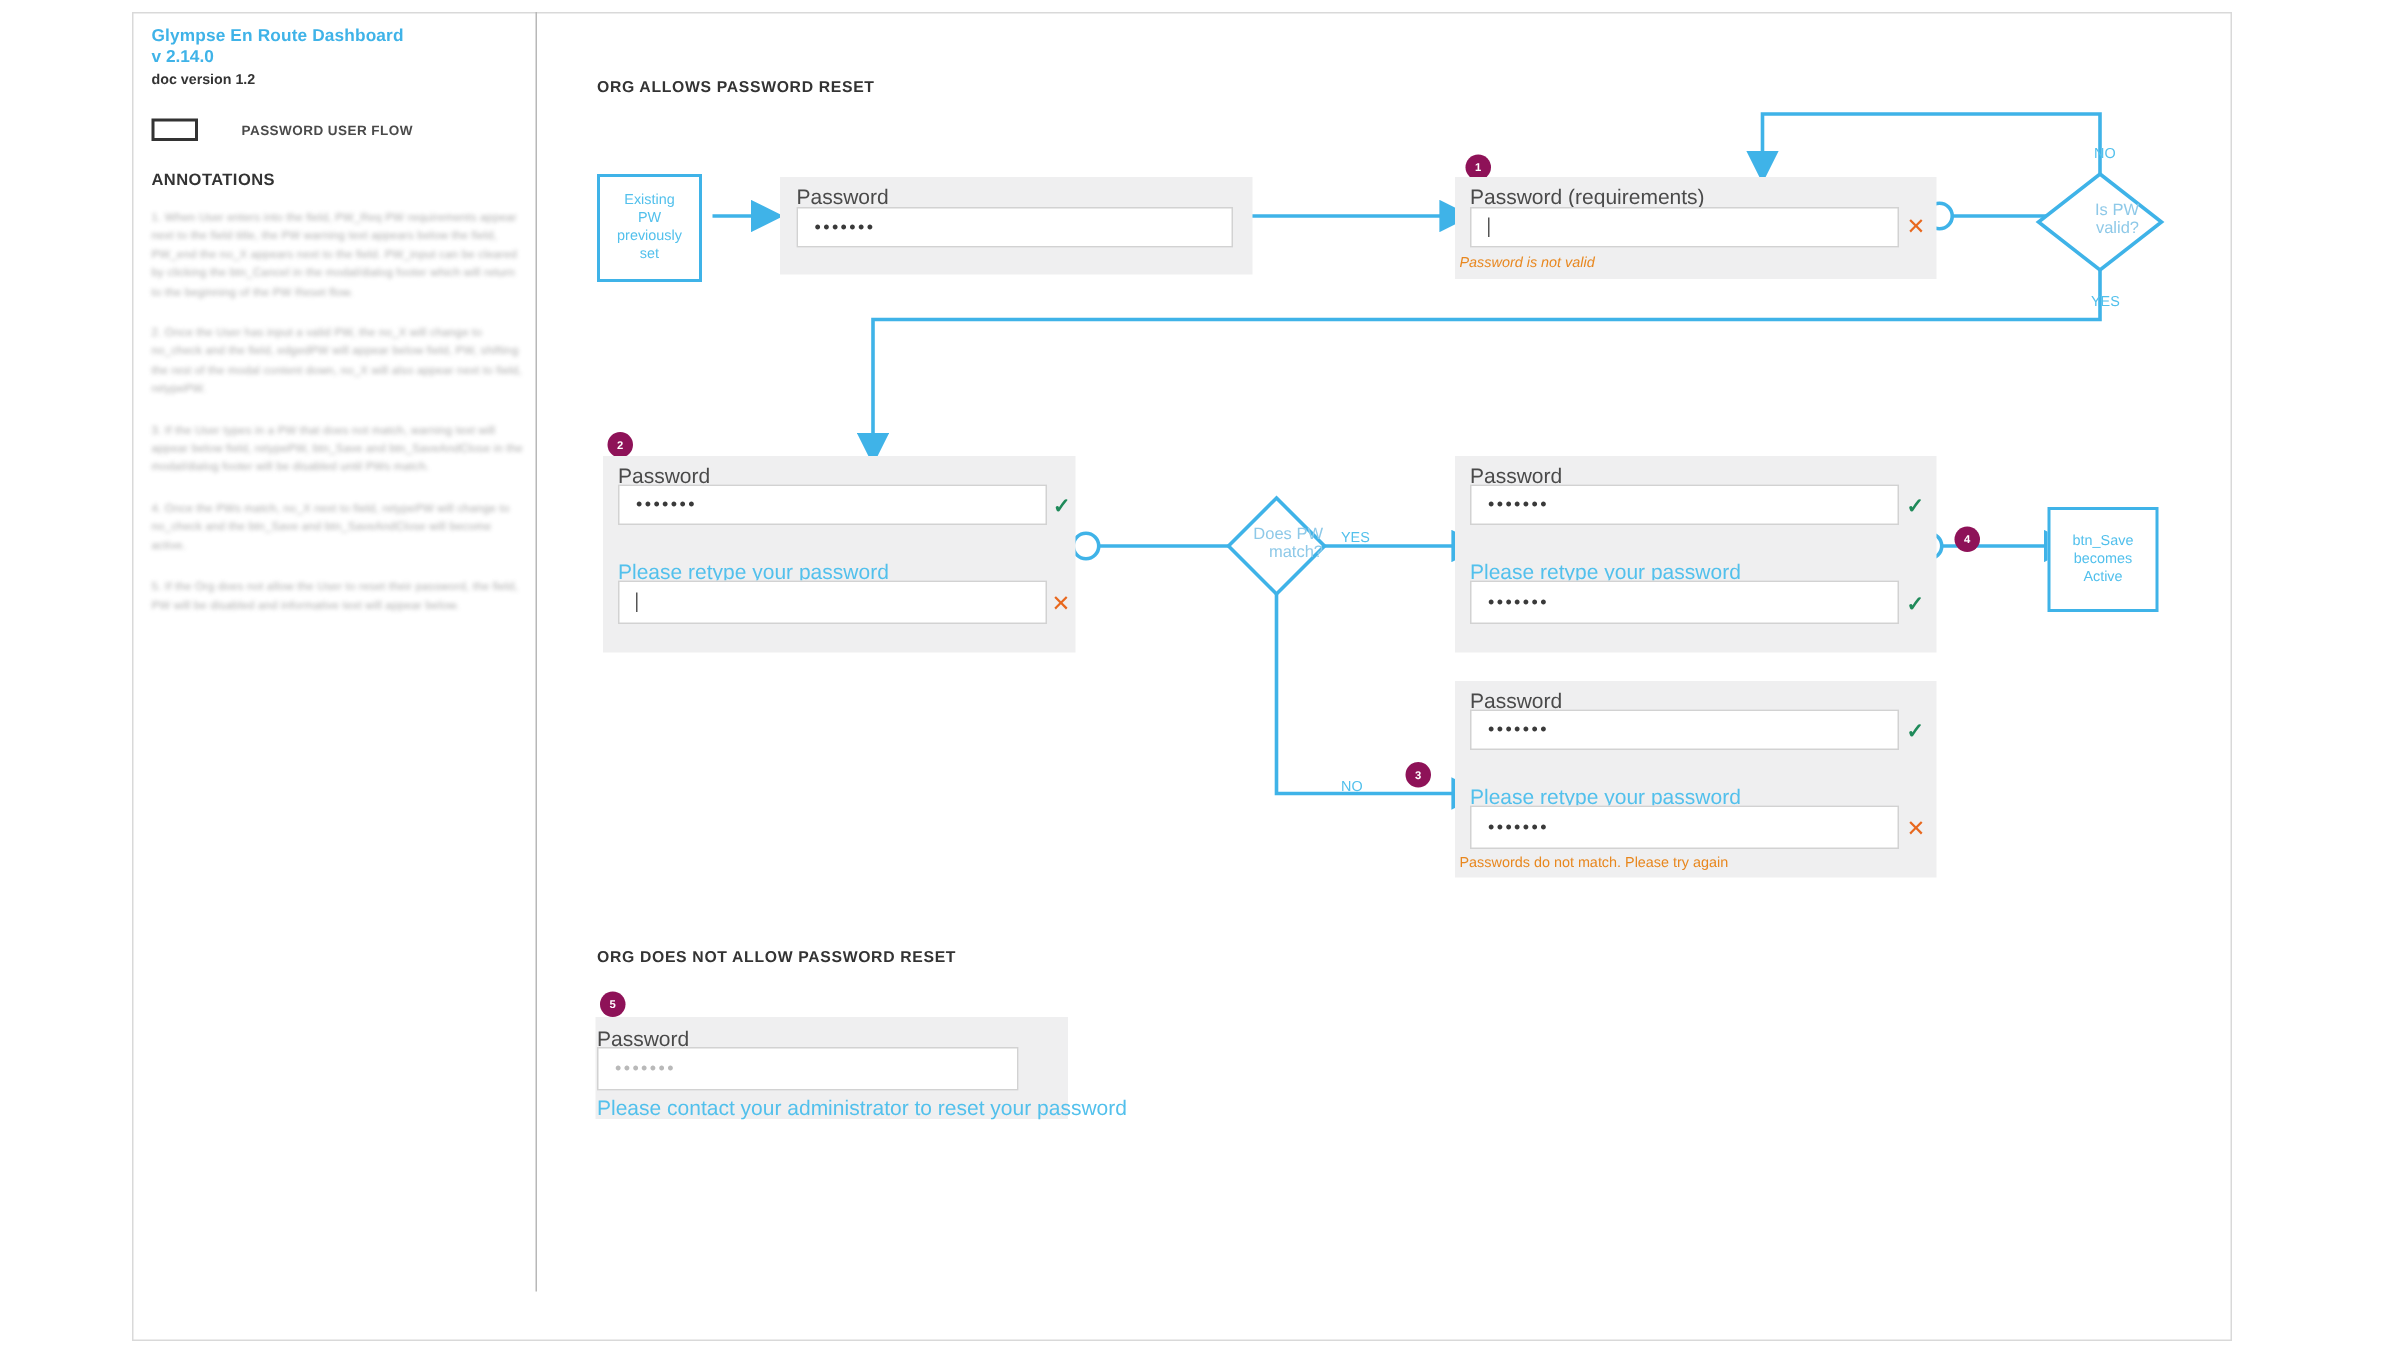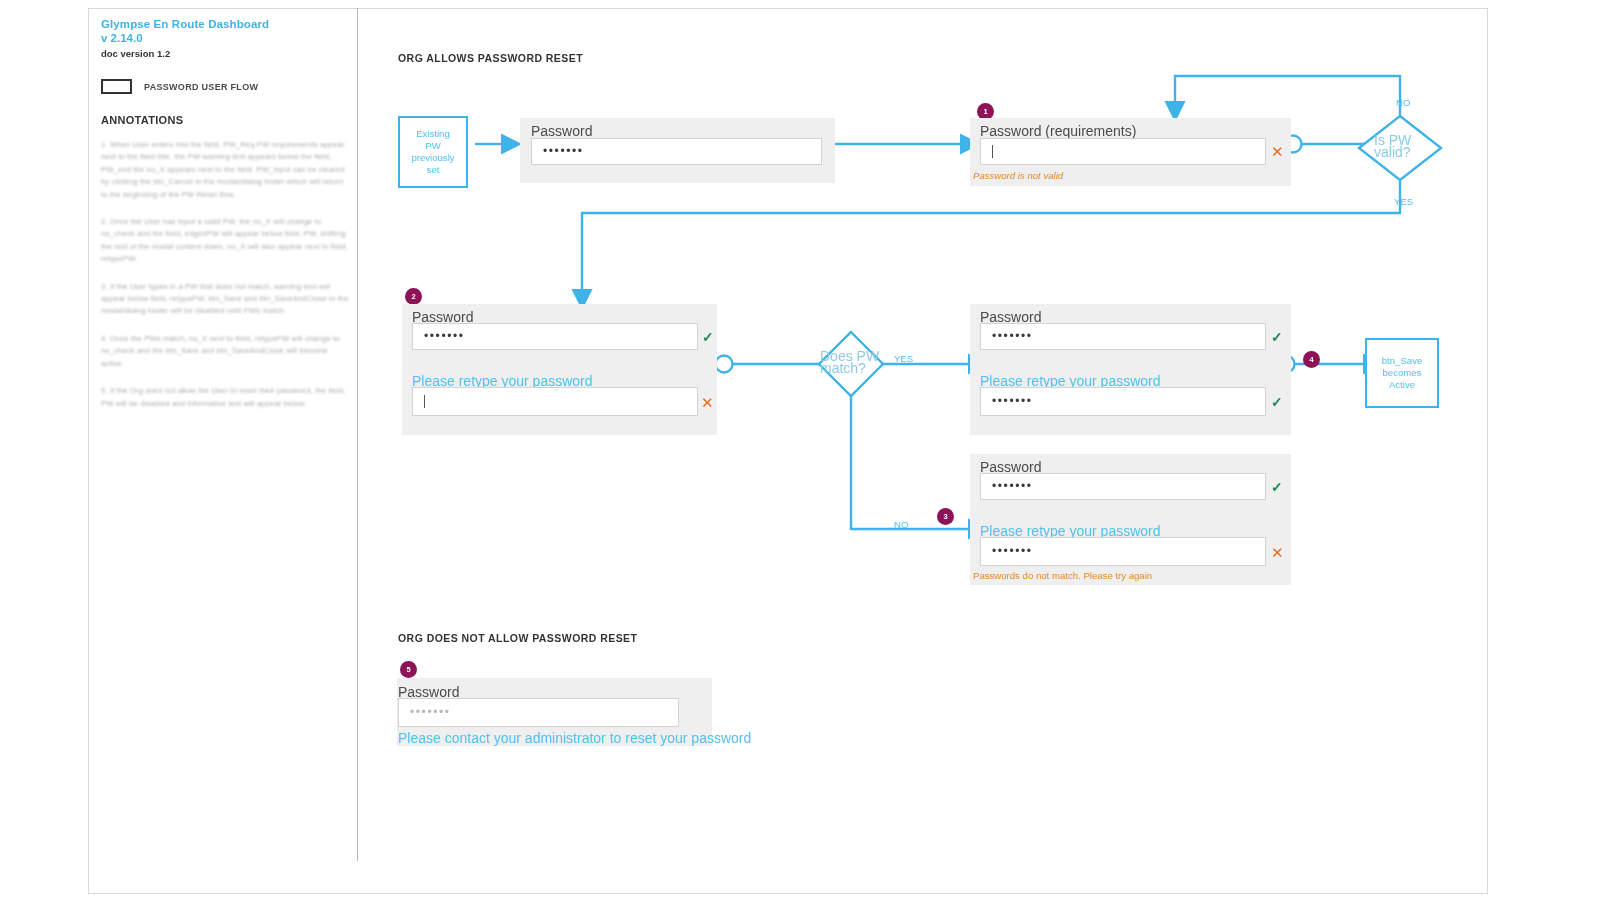--- a/index.html
+++ b/index.html
@@ -55,21 +55,21 @@
     display: flex;
     align-items: center;
   }
   .legend-swatch {
     width: 31px; height: 15px;
     border: 2px solid #333333;
     background: #ffffff;
     flex: none;
   }
   .legend-label {
-    margin-left: 12px;
+    margin-left: 29px;
     font-size: 9px;
     font-weight: bold;
     color: #4a4a4a;
     letter-spacing: .3px;
   }
   .annot-head {
     margin-top: 20px;
     font-size: 11px;
     font-weight: bold;
     color: #333333;
@@ -192,24 +192,24 @@
     pointer-events: none;
   }
   .wire-label {
     position: absolute;
     font-size: 9.6px;
     color: #52c0ec;
     white-space: nowrap;
   }
   .diamond-label {
     position: absolute;
-    font-size: 14px;
+    font-size: 11px;
     line-height: 11.5px;
     color: #8ec9e8;
-    text-align: left;
+    text-align: right;
     white-space: nowrap;
   }
   
   .footer {
     position: absolute;
     left: 0; right: 0;
     top: 853px;
     text-align: center;
     font-size: 7.5px;
     font-weight: bold;

